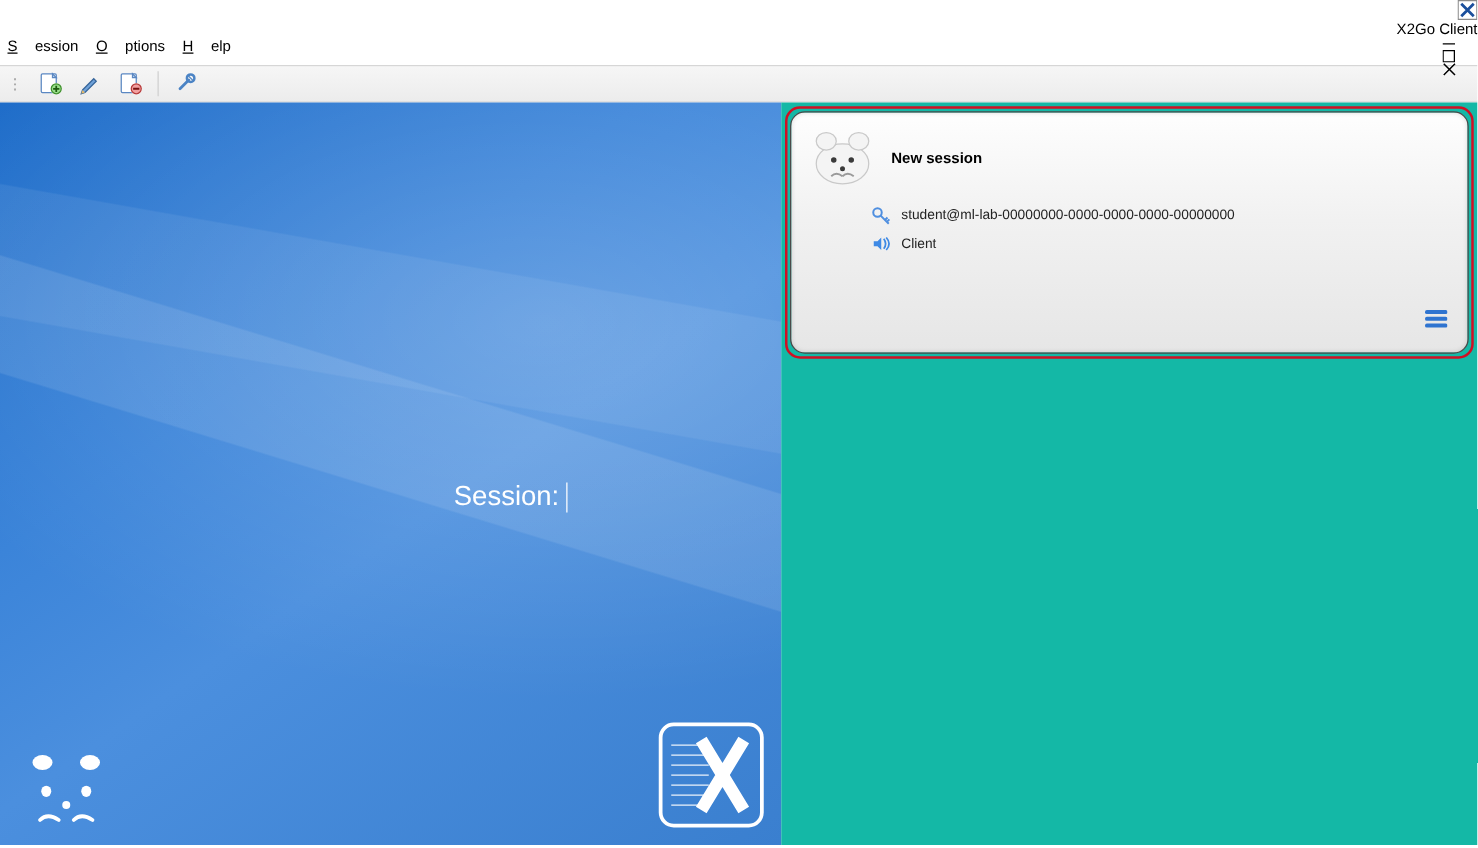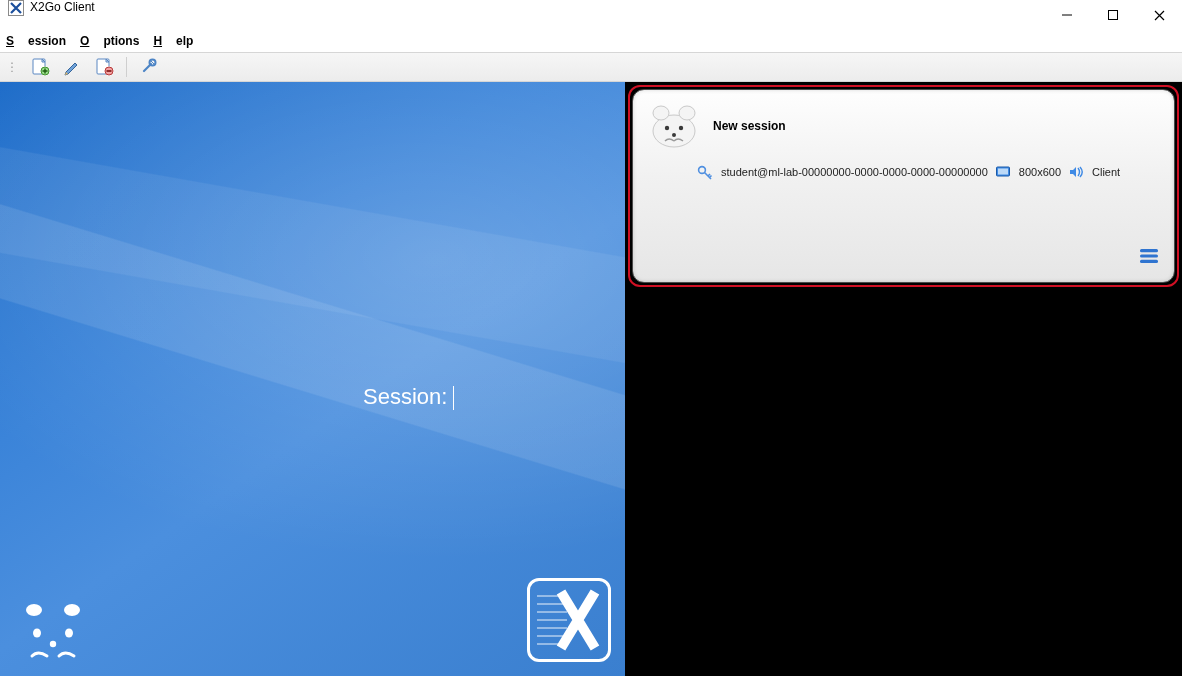--- a/index.html
+++ b/index.html
@@ -1,26 +1,26 @@
 <!DOCTYPE html>
 <html><head>
 <meta charset="utf-8">
 <style>
   * { box-sizing: border-box; margin: 0; padding: 0; font-family: "Segoe UI", Tahoma, sans-serif; }
   html, body { width: 1182px; height: 678px; overflow: hidden; background: #fff; }
 
   
-  .titlebar { height: 30px; display: flex; align-items: flex-start; border-bottom: 0; }
+  .titlebar { height: 30px; display: flex; align-items: flex-end; border-bottom: 0; flex-direction: column; }
   .titlebar-icon { width: 16px; height: 16px; margin-left: 8px; display: flex; align-items: center; justify-content: center; }
   .titlebar-title { font-size: 12px; margin-left: 6px; color: #000; flex: 0 0 auto; }
   .titlebar-spacer { flex: 1; }
   .win-btn { width: 46px; height: 30px; display: flex; align-items: center; justify-content: center; }
 
   
-  .menubar { height: 22px; display: flex; align-items: center; padding-left: 6px; font-size: 12px; font-weight: bold; }
+  .menubar { height: 22px; display: flex; align-items: flex-start; padding-left: 6px; font-size: 12px; }
   .menubar span { margin-right: 14px; cursor: default; }
   .mn-underline { text-decoration: underline; text-underline-offset: 1px; }
 
   
   .toolbar { height: 30px; border-top: 1px solid #d6d6d6; border-bottom: 1px solid #d6d6d6; background: linear-gradient(#f6f6f6,#ececec); display: flex; align-items: center; padding-left: 6px; gap: 8px; }
   .tbtn { width: 24px; height: 24px; display: flex; align-items: center; justify-content: center; border-radius: 3px; }
   .tb-sep { width: 1px; height: 20px; background: #cfcfcf; margin: 0 2px; }
 
   
   .main { display: flex; height: calc(678px - 30px - 22px - 30px - 2px); border-top: 0; }
@@ -35,29 +35,29 @@
       linear-gradient(17deg, rgba(255,255,255,0) 48%, rgba(255,255,255,0.10) 48.2%, rgba(255,255,255,0.10) 60%, rgba(255,255,255,0) 60.2%),
       linear-gradient(10deg, rgba(255,255,255,0) 60%, rgba(255,255,255,0.07) 60.2%, rgba(255,255,255,0.07) 75%, rgba(255,255,255,0) 75.2%);
     pointer-events:none;
   }
   .session-label { position: absolute; left: 363px; top: 302px; color: #fff; font-size: 22px; font-weight: 300; }
   .session-cursor { display:inline-block; width:1px; height:24px; background:#fff; vertical-align:middle; margin-left:6px; }
   .seal-corner { position:absolute; left:14px; bottom:12px; }
 
   .x-badge { position:absolute; right:14px; bottom:14px; width:84px; height:84px; border:3px solid #fff; border-radius:12px; display:flex; align-items:center; justify-content:center; }
 
-  .right-pane { flex:1; background:#000000; position:relative; }
+  .right-pane { flex:1; background:#14b8a6; position:relative; }
 
   
   .card-wrap { position:absolute; left:0; top:0; right:0; padding:3px 3px 0 3px; }
   .card-outline { border:2px solid #d01024; border-radius:12px; padding:2px; }
   .card { background:linear-gradient(#fefefe 0%, #f1f1f1 45%, #e6e6e6 100%); border:1px solid #4a4a4a; border-radius:12px; height:194px; padding:12px 14px 10px 14px; position:relative; box-shadow:inset 0 0 4px rgba(0,0,0,0.15); overflow:hidden;}
   .card-head { display:flex; align-items:center; gap:12px; }
   .card-title { font-size:12px; font-weight:bold; color:#000; }
-  .card-rows { margin-top:14px; display:flex; gap:7px; padding-left:50px; }
+  .card-rows { margin-top:14px; display:flex; flex-direction:column; gap:7px; padding-left:50px; }
   .card-row { display:flex; align-items:center; gap:8px; font-size:11px; color:#222; white-space:nowrap; }
   .card-row .txt { overflow:hidden; text-overflow:clip; }
   .hamburger { position:absolute; right:16px; bottom:14px; cursor:pointer; }
 
 </style>
 </head>
 <body>
 
 <div class="titlebar">
   <div class="titlebar-icon">
@@ -178,27 +178,20 @@
           <div class="card-rows">
             <div class="card-row">
               <svg width="16" height="16" viewBox="0 0 16 16">
                 <circle cx="5" cy="6" r="3.4" fill="none" stroke="#4f8fe0" stroke-width="1.6"></circle>
                 <path d="M7.5 8.5 L14 15 M11 12 l2 -2 M12.5 13.5 l2 -2" stroke="#4f8fe0" stroke-width="1.6"></path>
               </svg>
               <span class="txt">student@ml-lab-00000000-0000-0000-0000-00000000</span>
             </div>
             <div class="card-row">
               <svg width="16" height="16" viewBox="0 0 16 16">
-                <rect x="1.5" y="3" width="13" height="9" rx="1" fill="#3f8ae5" stroke="#1a5aa8"></rect>
-                <rect x="3" y="4.5" width="10" height="6" fill="#bcd9f7"></rect>
-              </svg>
-              <span class="txt">800x600</span>
-            </div>
-            <div class="card-row">
-              <svg width="16" height="16" viewBox="0 0 16 16">
                 <path d="M2 6 h3 l3 -3 v10 l-3 -3 h-3 Z" fill="#3f8ae5"></path>
                 <path d="M10 4 q3 4 0 8 M12 3 q4.5 5 0 10" fill="none" stroke="#3f8ae5" stroke-width="1.4"></path>
               </svg>
               <span class="txt">Client</span>
             </div>
           </div>
           <div class="hamburger">
             <svg width="18" height="16" viewBox="0 0 18 16">
               <rect x="0" y="1" width="18" height="3.2" rx="1.5" fill="#2f74d0"></rect>
               <rect x="0" y="6.4" width="18" height="3.2" rx="1.5" fill="#2f74d0"></rect>

